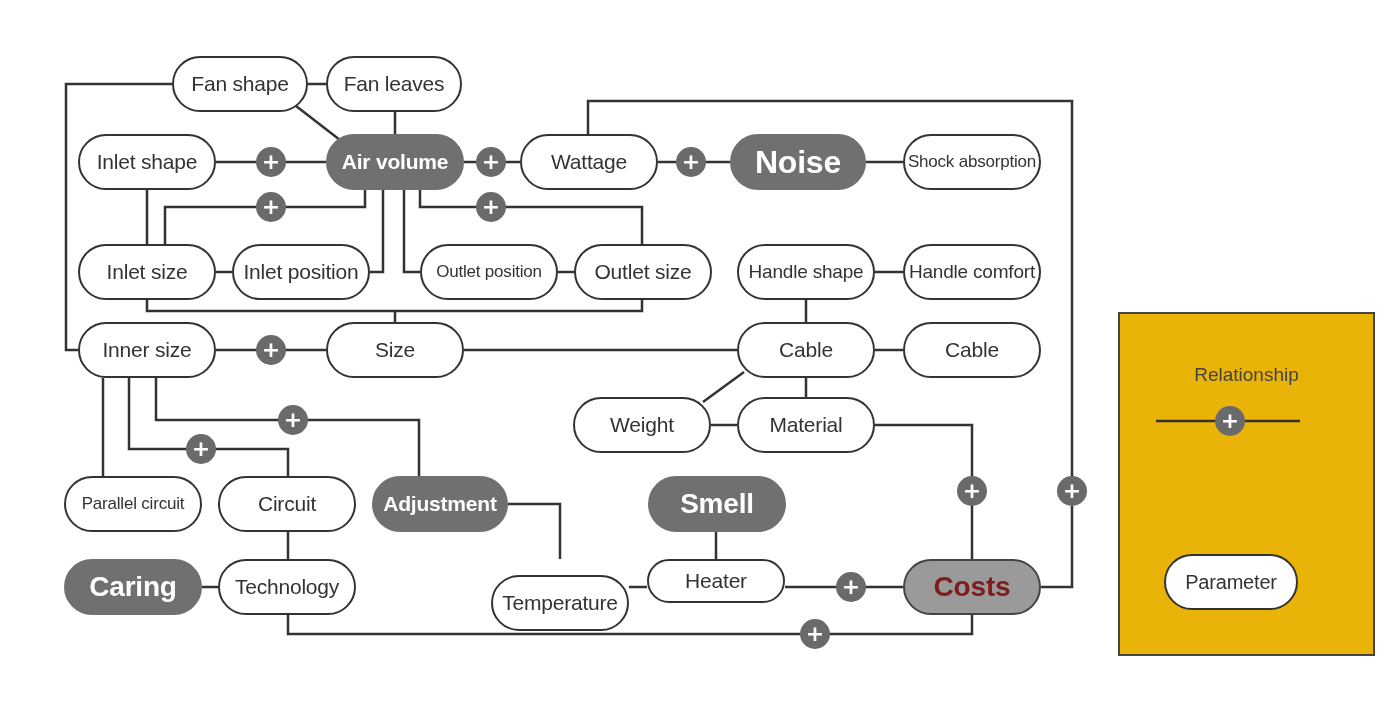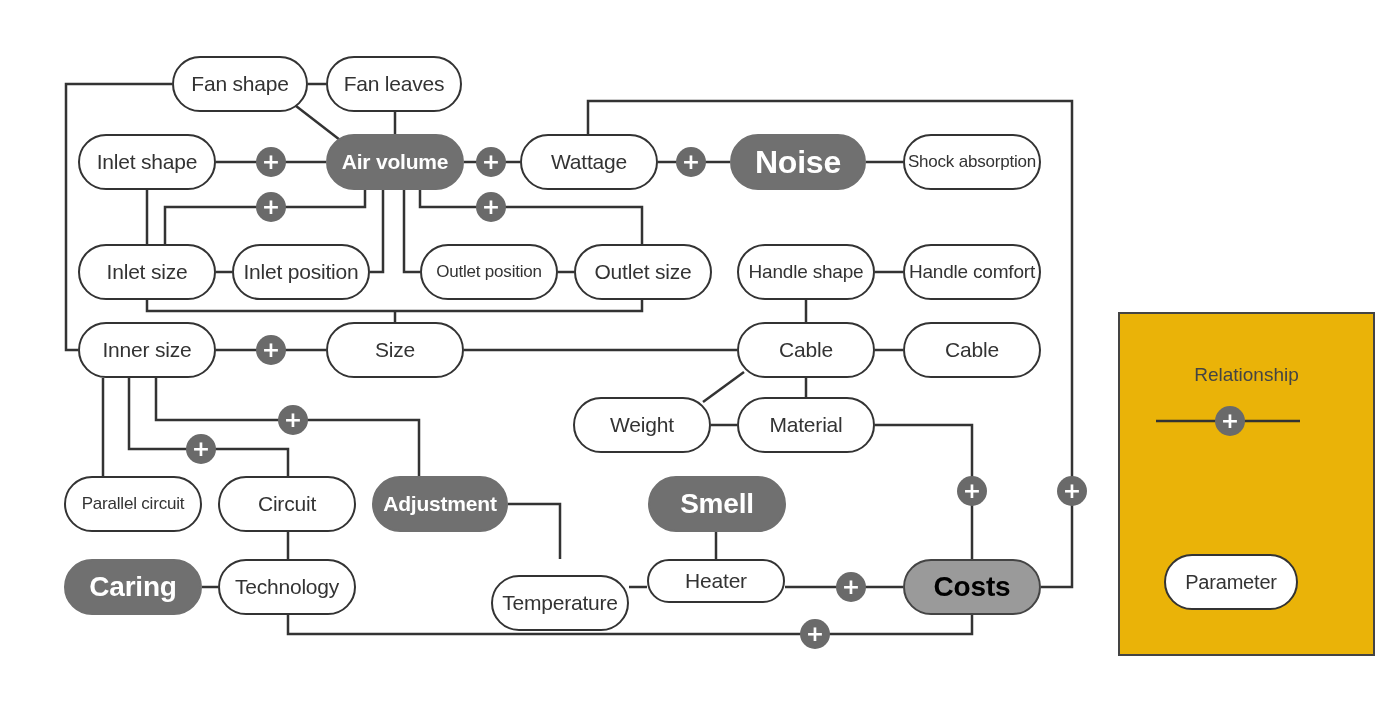--- a/index.html
+++ b/index.html
@@ -4,21 +4,21 @@
 <style>
   html, body { margin:0; padding:0; background:#ffffff; }
   body { width:1400px; height:713px; position:relative; overflow:hidden;
          font-family:"Liberation Sans", "DejaVu Sans", sans-serif; }
   #wires { position:absolute; left:0; top:0; }
   .node { position:absolute; box-sizing:border-box; border:2.5px solid #333;
           border-radius:28px; background:#fff; color:#333; display:flex;
           align-items:center; justify-content:center; font-size:21px;
           white-space:nowrap; letter-spacing:-0.2px; }
   .node.value { background:#707070; border-color:#707070; color:#fff; font-weight:bold; }
-  .node.cost { background:#9a9a9a; border-color:#444; color:#000000; font-weight:bold; }
+  .node.cost { background:#9a9a9a; border-color:#444; color:#7f1d1d; font-weight:bold; }
   .node.small { font-size:17px; }
   .plus { position:absolute; width:30px; height:30px; margin:-15px 0 0 -15px;
           border-radius:50%; background:#6a6a6a; color:#fff; font-weight:bold;
           font-size:22px; line-height:29px; text-align:center;
           font-family:"DejaVu Sans", sans-serif; }
   .legend { position:absolute; left:1118px; top:312px; width:257px; height:344px;
             box-sizing:border-box; border:2.5px solid #444; background:#eab308; }
   .legend-title { position:absolute; left:0; right:0; top:50px; text-align:center;
                   font-size:19px; color:#444; }
 </style>

